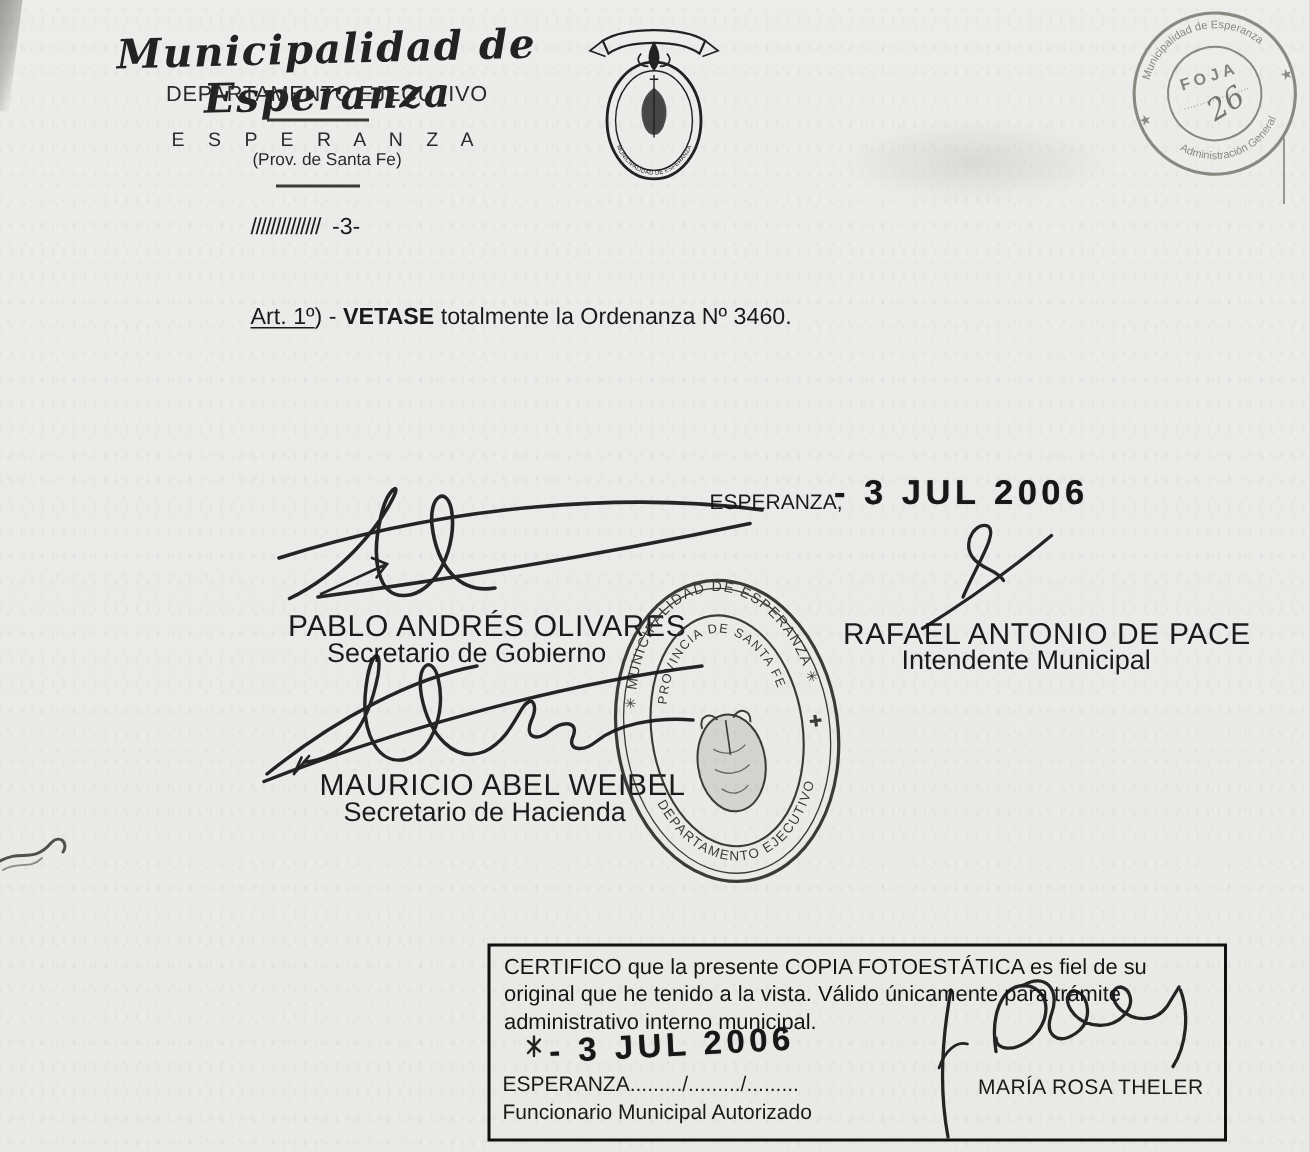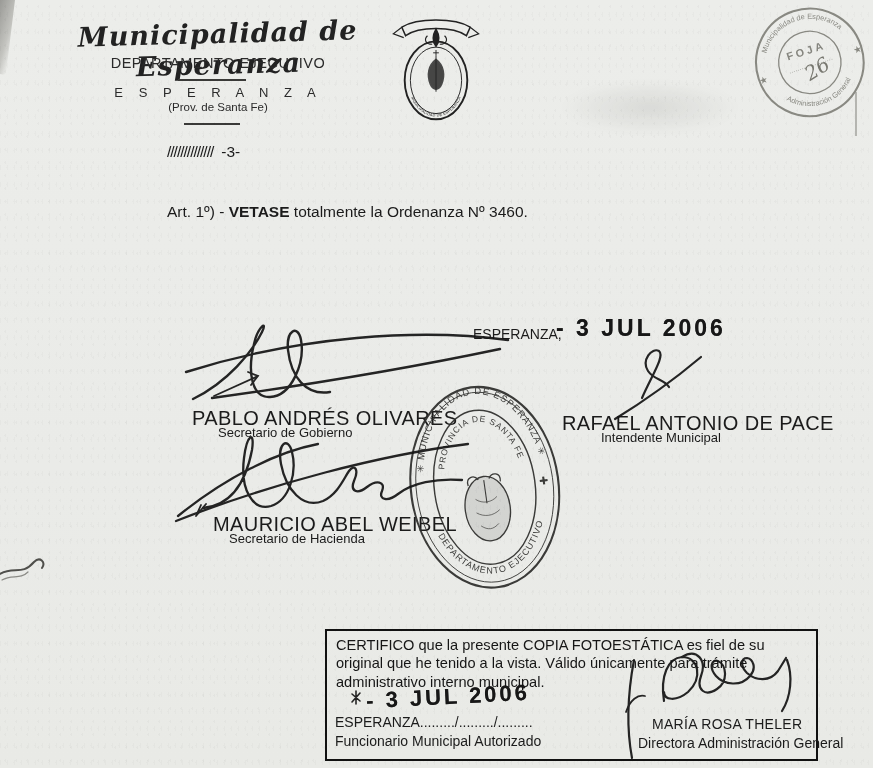--- a/index.html
+++ b/index.html
@@ -37,34 +37,34 @@
   .decreto-wrap{position:relative;display:inline-block;width:240px;height:32px;border-bottom:2px solid #151515;}
   .decreto-label{position:absolute;left:0;bottom:3px;font-size:15.5px;}
   .stamp-blob{position:absolute;left:84px;bottom:14px;width:15px;height:13px;background:#141414;
     clip-path:polygon(0 0,100% 0,62% 45%,34% 100%,0 100%);}
   .decree-number{
     position:absolute;left:104px;bottom:1px;font-family:"DejaVu Sans Mono",monospace;
     font-weight:700;font-size:29px;letter-spacing:6px;color:#141414;white-space:pre;
   }
   
   .article{left:167px;font-size:15.5px;line-height:1.2;z-index:2;}
-  .art-label{text-underline-offset:2px;}
+  .art-label{text-decoration:underline;text-underline-offset:2px;}
   .bold{font-weight:700;}
   .art-line2{padding-left:62px;margin-top:5px;}
   
   .city-label{left:473px;top:326px;font-size:14px;z-index:2;}
   .date-stamp{
     font-weight:700;font-size:23px;letter-spacing:3px;color:#171717;white-space:pre;
     text-shadow:0 0 .6px rgba(0,0,0,.6);z-index:3;
   }
   .date-stamp-top{left:556px;top:315px;}
   .date-stamp-bottom{left:366px;top:684px;font-size:22px;transform:rotate(-3deg);}
   
   .sig-name{font-size:20px;letter-spacing:.4px;z-index:2;}
-  .sig-role{font-size:13px;z-index:2;}
+  .sig-role{font-size:18px;z-index:2;}
   
   .cert-box{left:325px;top:629px;width:489px;height:128px;border:2px solid #111;z-index:2;}
   .cert-body{position:absolute;left:9px;top:5px;width:466px;font-size:14.6px;line-height:1.26;color:#161616;}
   .cert-place{left:335px;top:714px;font-size:14px;z-index:2;}
   .cert-role-left{left:335px;top:733px;font-size:14px;z-index:2;}
   .cert-signer-name{left:652px;top:716px;font-size:14px;letter-spacing:.3px;z-index:2;}
   .cert-signer-role{left:638px;top:735px;font-size:14px;z-index:2;}
   
   .seal-center{left:395px;top:372px;width:180px;height:234px;transform:rotate(-8deg);z-index:2;opacity:.93;}
   .foja{left:745px;top:0px;width:132px;height:132px;transform:rotate(-18deg);z-index:2;opacity:.92;}
@@ -177,21 +177,20 @@
     </g>
   </svg>
 
   <div class="abs cert-box">
     <div class="cert-body">CERTIFICO que la presente COPIA FOTOESTÁTICA es fiel de su original que he tenido a la vista. Válido únicamente para trámite administrativo interno municipal.</div>
   </div>
   <div class="abs date-stamp date-stamp-bottom">- 3 JUL 2006</div>
   <div class="abs cert-place">ESPERANZA........./........./.........</div>
   <div class="abs cert-role-left">Funcionario Municipal Autorizado</div>
   <div class="abs cert-signer-name">MARÍA ROSA THELER</div>
-  <div class="abs cert-signer-role">Directora Administración General</div>
 
   <svg class="abs overlay" viewBox="0 0 873 768" xmlns="http://www.w3.org/2000/svg">
     <g fill="none" stroke="#141414" stroke-width="2.4" stroke-linecap="round" opacity=".92">
       <g>
         <path d="M 193,399 C 228,382 252,352 262,332 C 268,320 258,326 254,344 C 247,373 252,398 270,397 C 292,396 305,362 301,340 C 298,324 286,330 288,350 C 291,377 306,396 330,392"></path>
         <path d="M 186,372 C 300,336 420,328 508,340"></path>
         <path d="M 212,398 C 300,386 400,370 500,349"></path>
         <path d="M 214,396 L 258,376 M 248,372 L 258,376 L 251,385" stroke-width="1.8"></path>
       </g>
       <g stroke-width="2.2">

